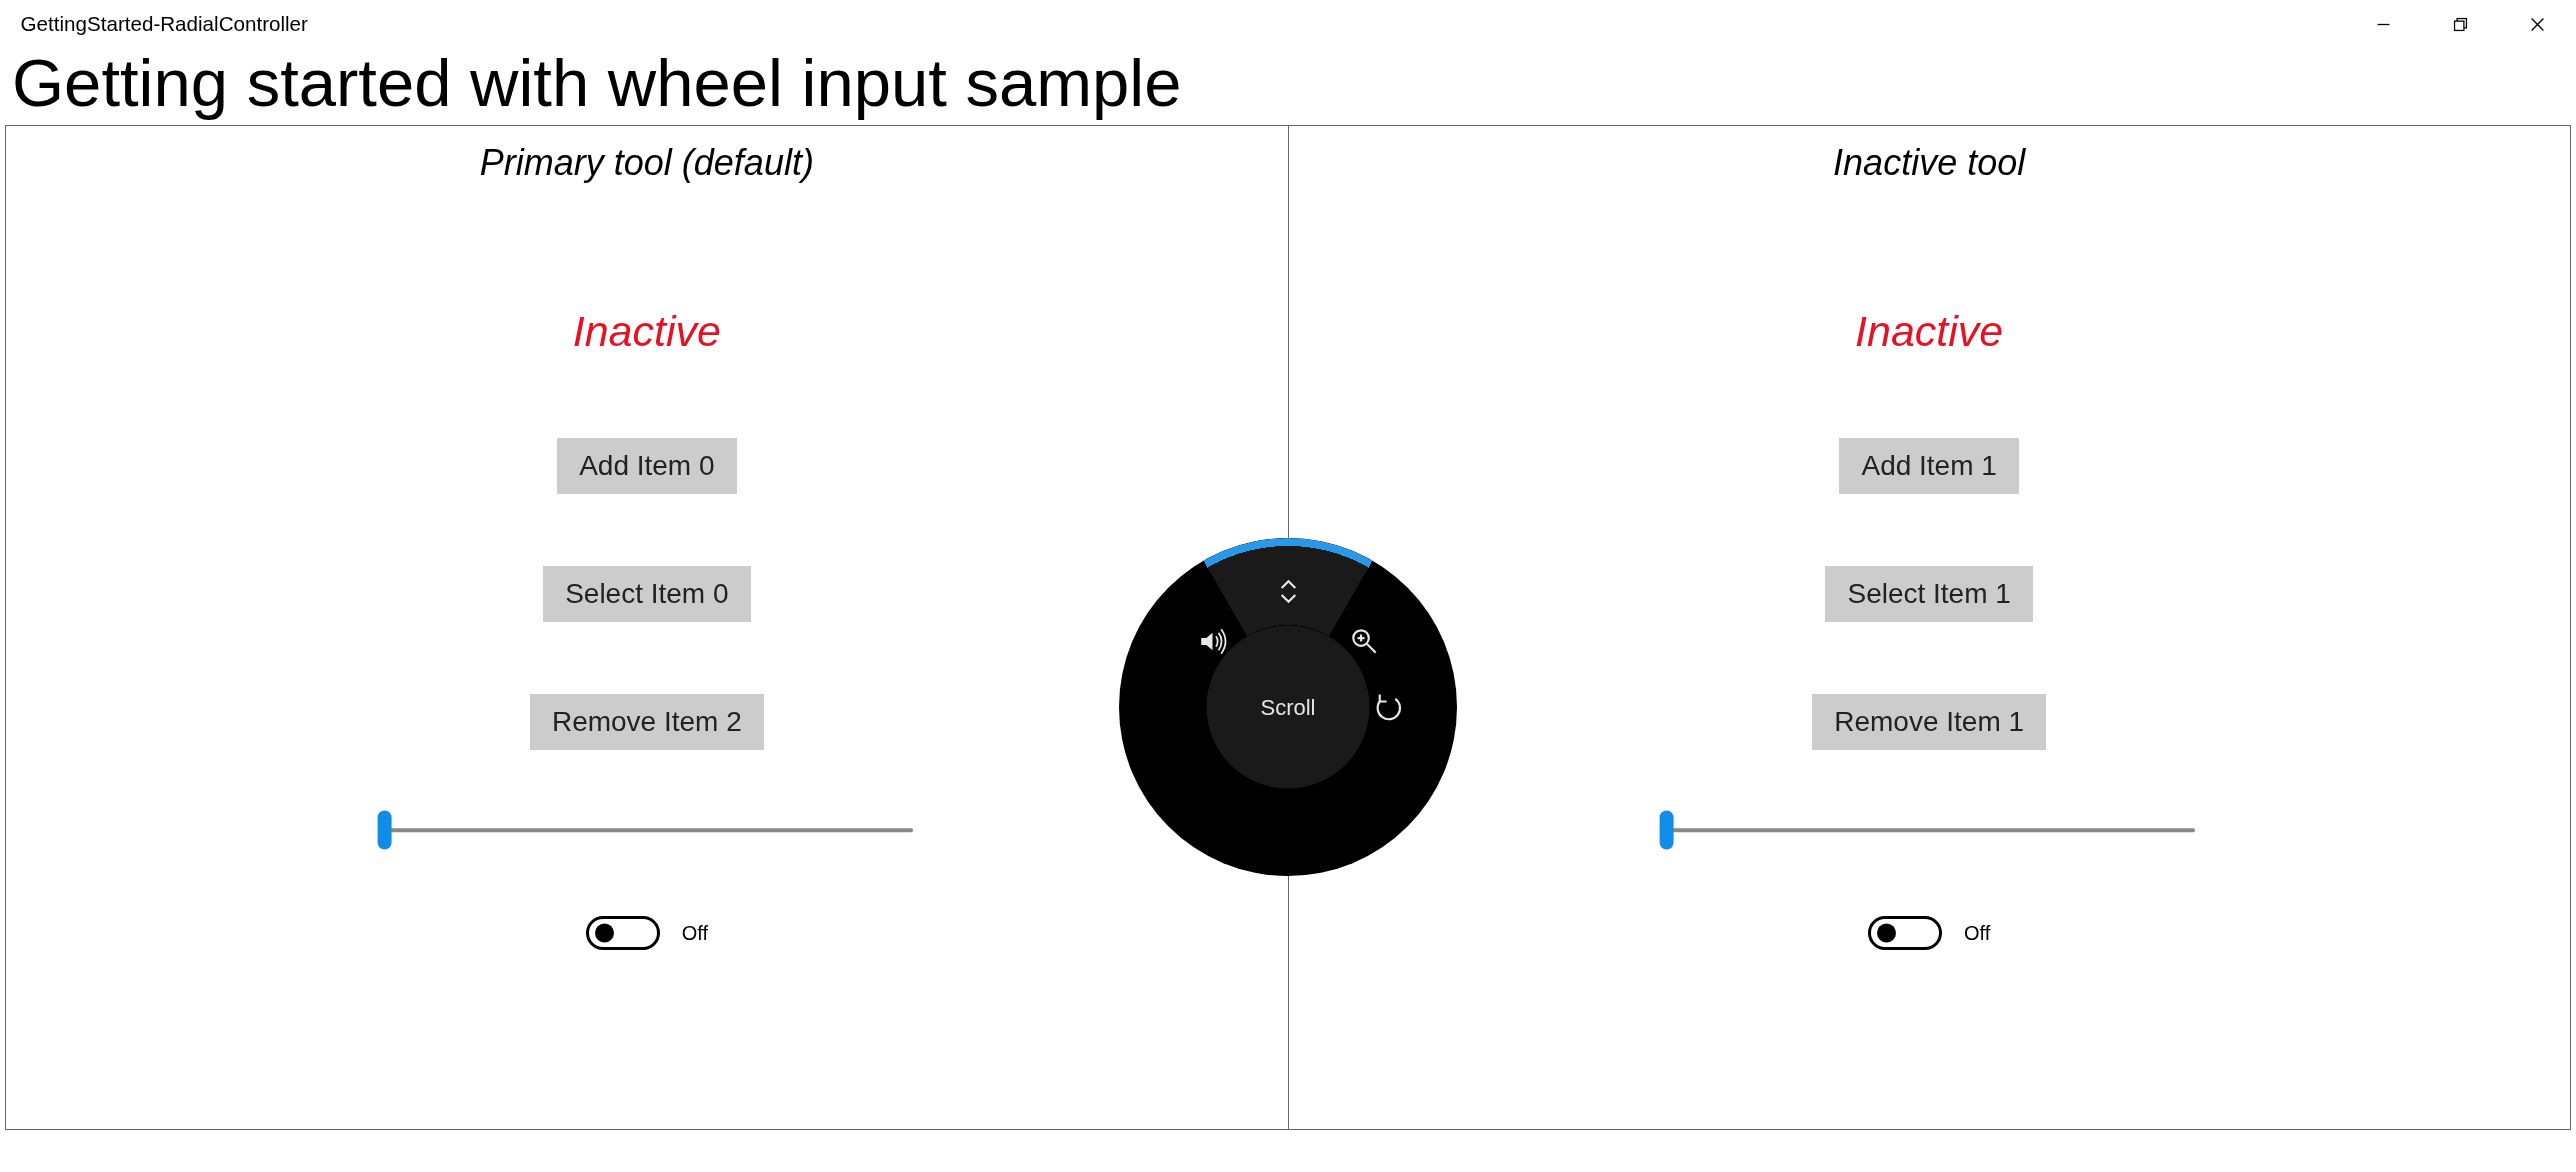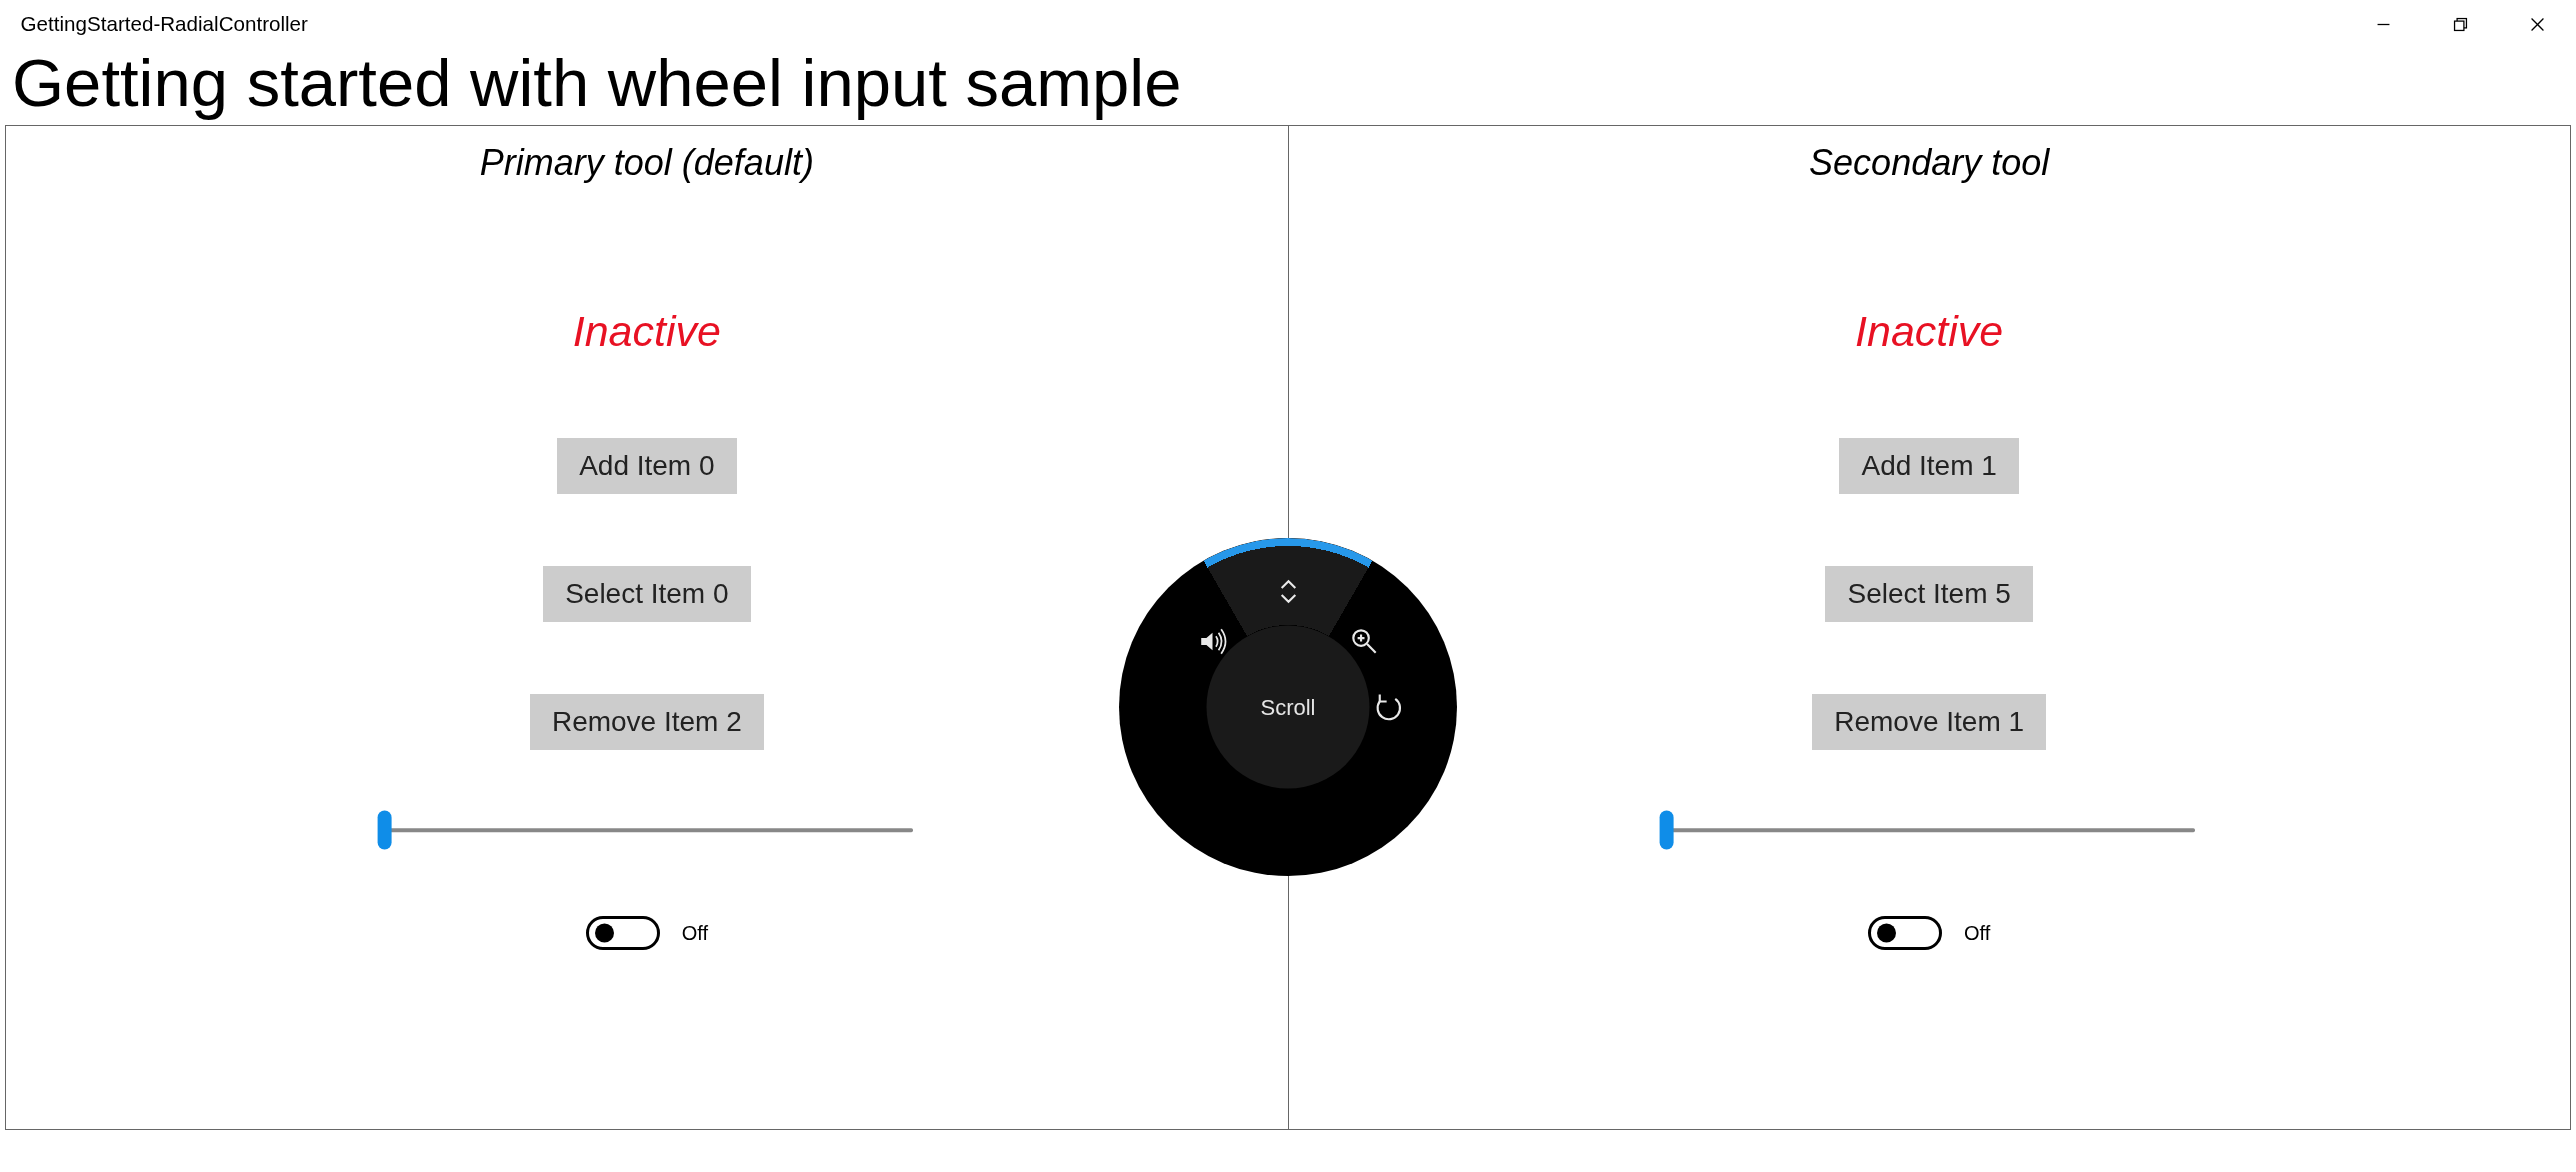--- a/index.html
+++ b/index.html
@@ -208,24 +208,24 @@
     </div>
     <div class="toggle-row">
       <div class="toggle">
         <div class="toggle-knob"></div>
       </div>
       <div class="toggle-label">Off</div>
     </div>
   </div>
 
   <div class="pane">
-    <div class="pane-title">Secondary tool</div>
+    <div class="pane-title">Inactive tool</div>
     <div class="status">Inactive</div>
     <button class="btn">Add Item 1</button>
-    <button class="btn">Select Item 5</button>
+    <button class="btn">Select Item 1</button>
     <button class="btn">Remove Item 1</button>
     <div class="slider-wrap">
       <div class="slider">
         <div class="slider-track"></div>
         <div class="slider-thumb"></div>
       </div>
     </div>
     <div class="toggle-row">
       <div class="toggle">
         <div class="toggle-knob"></div>

